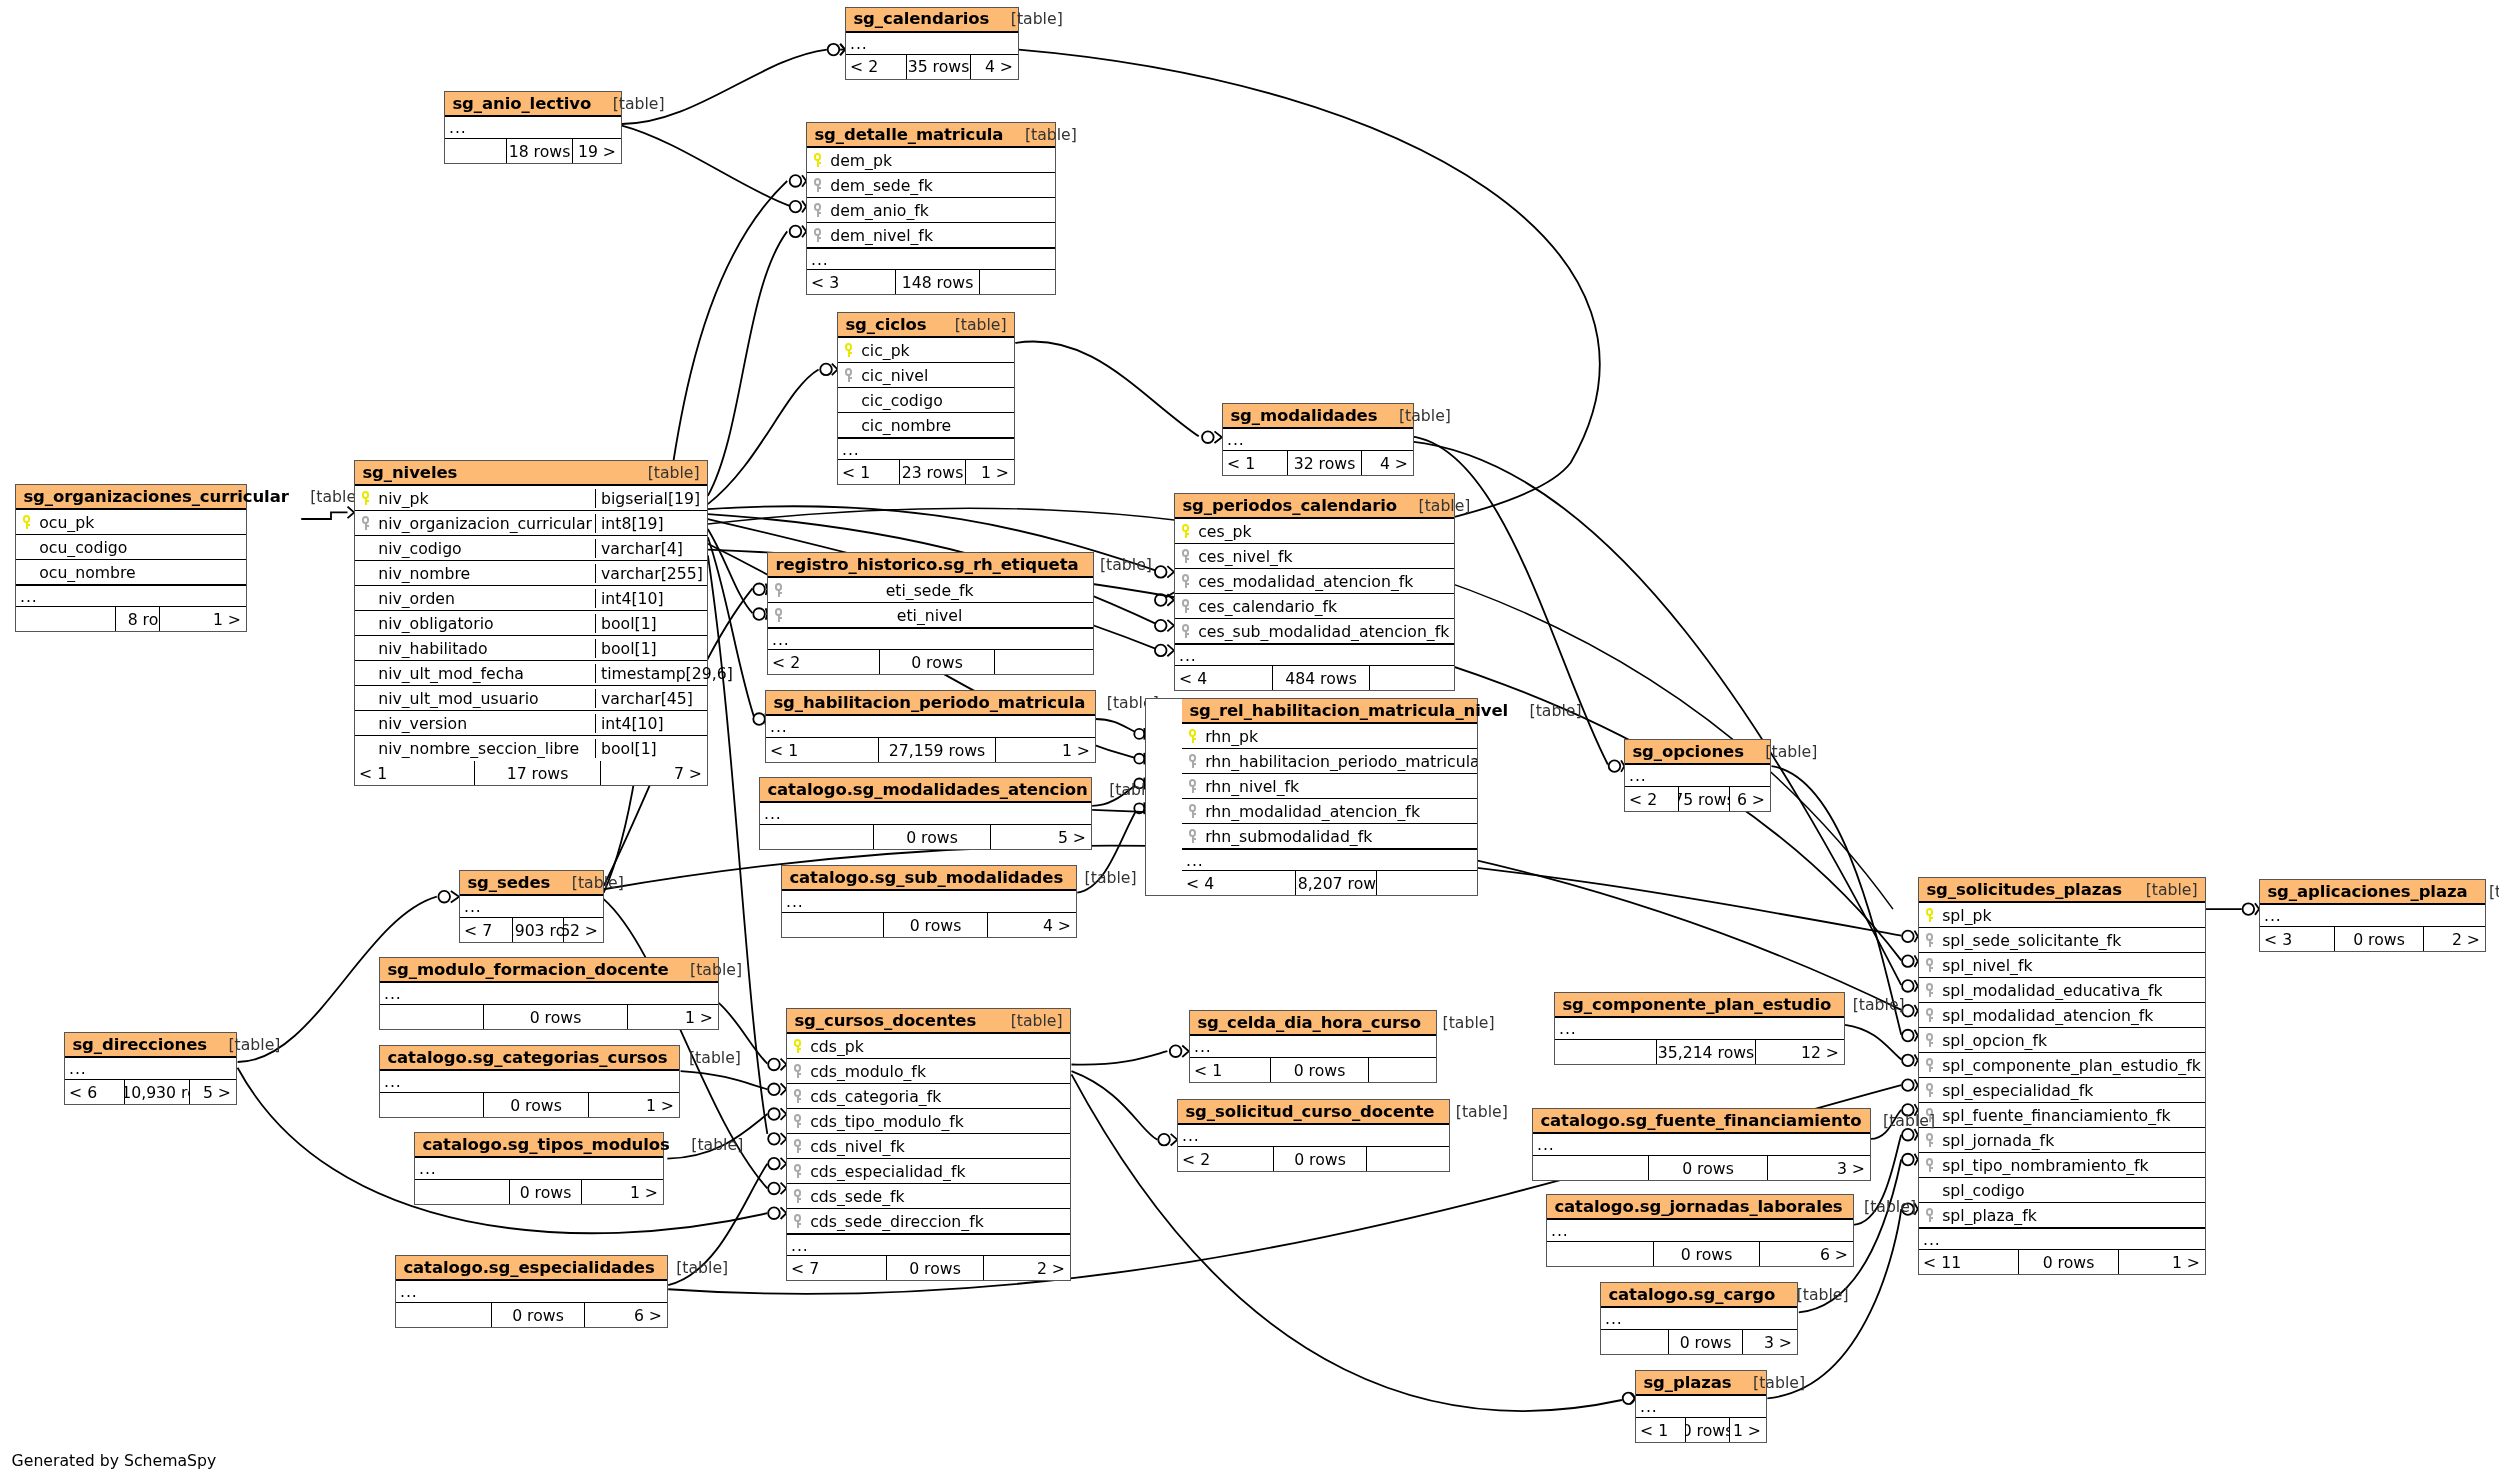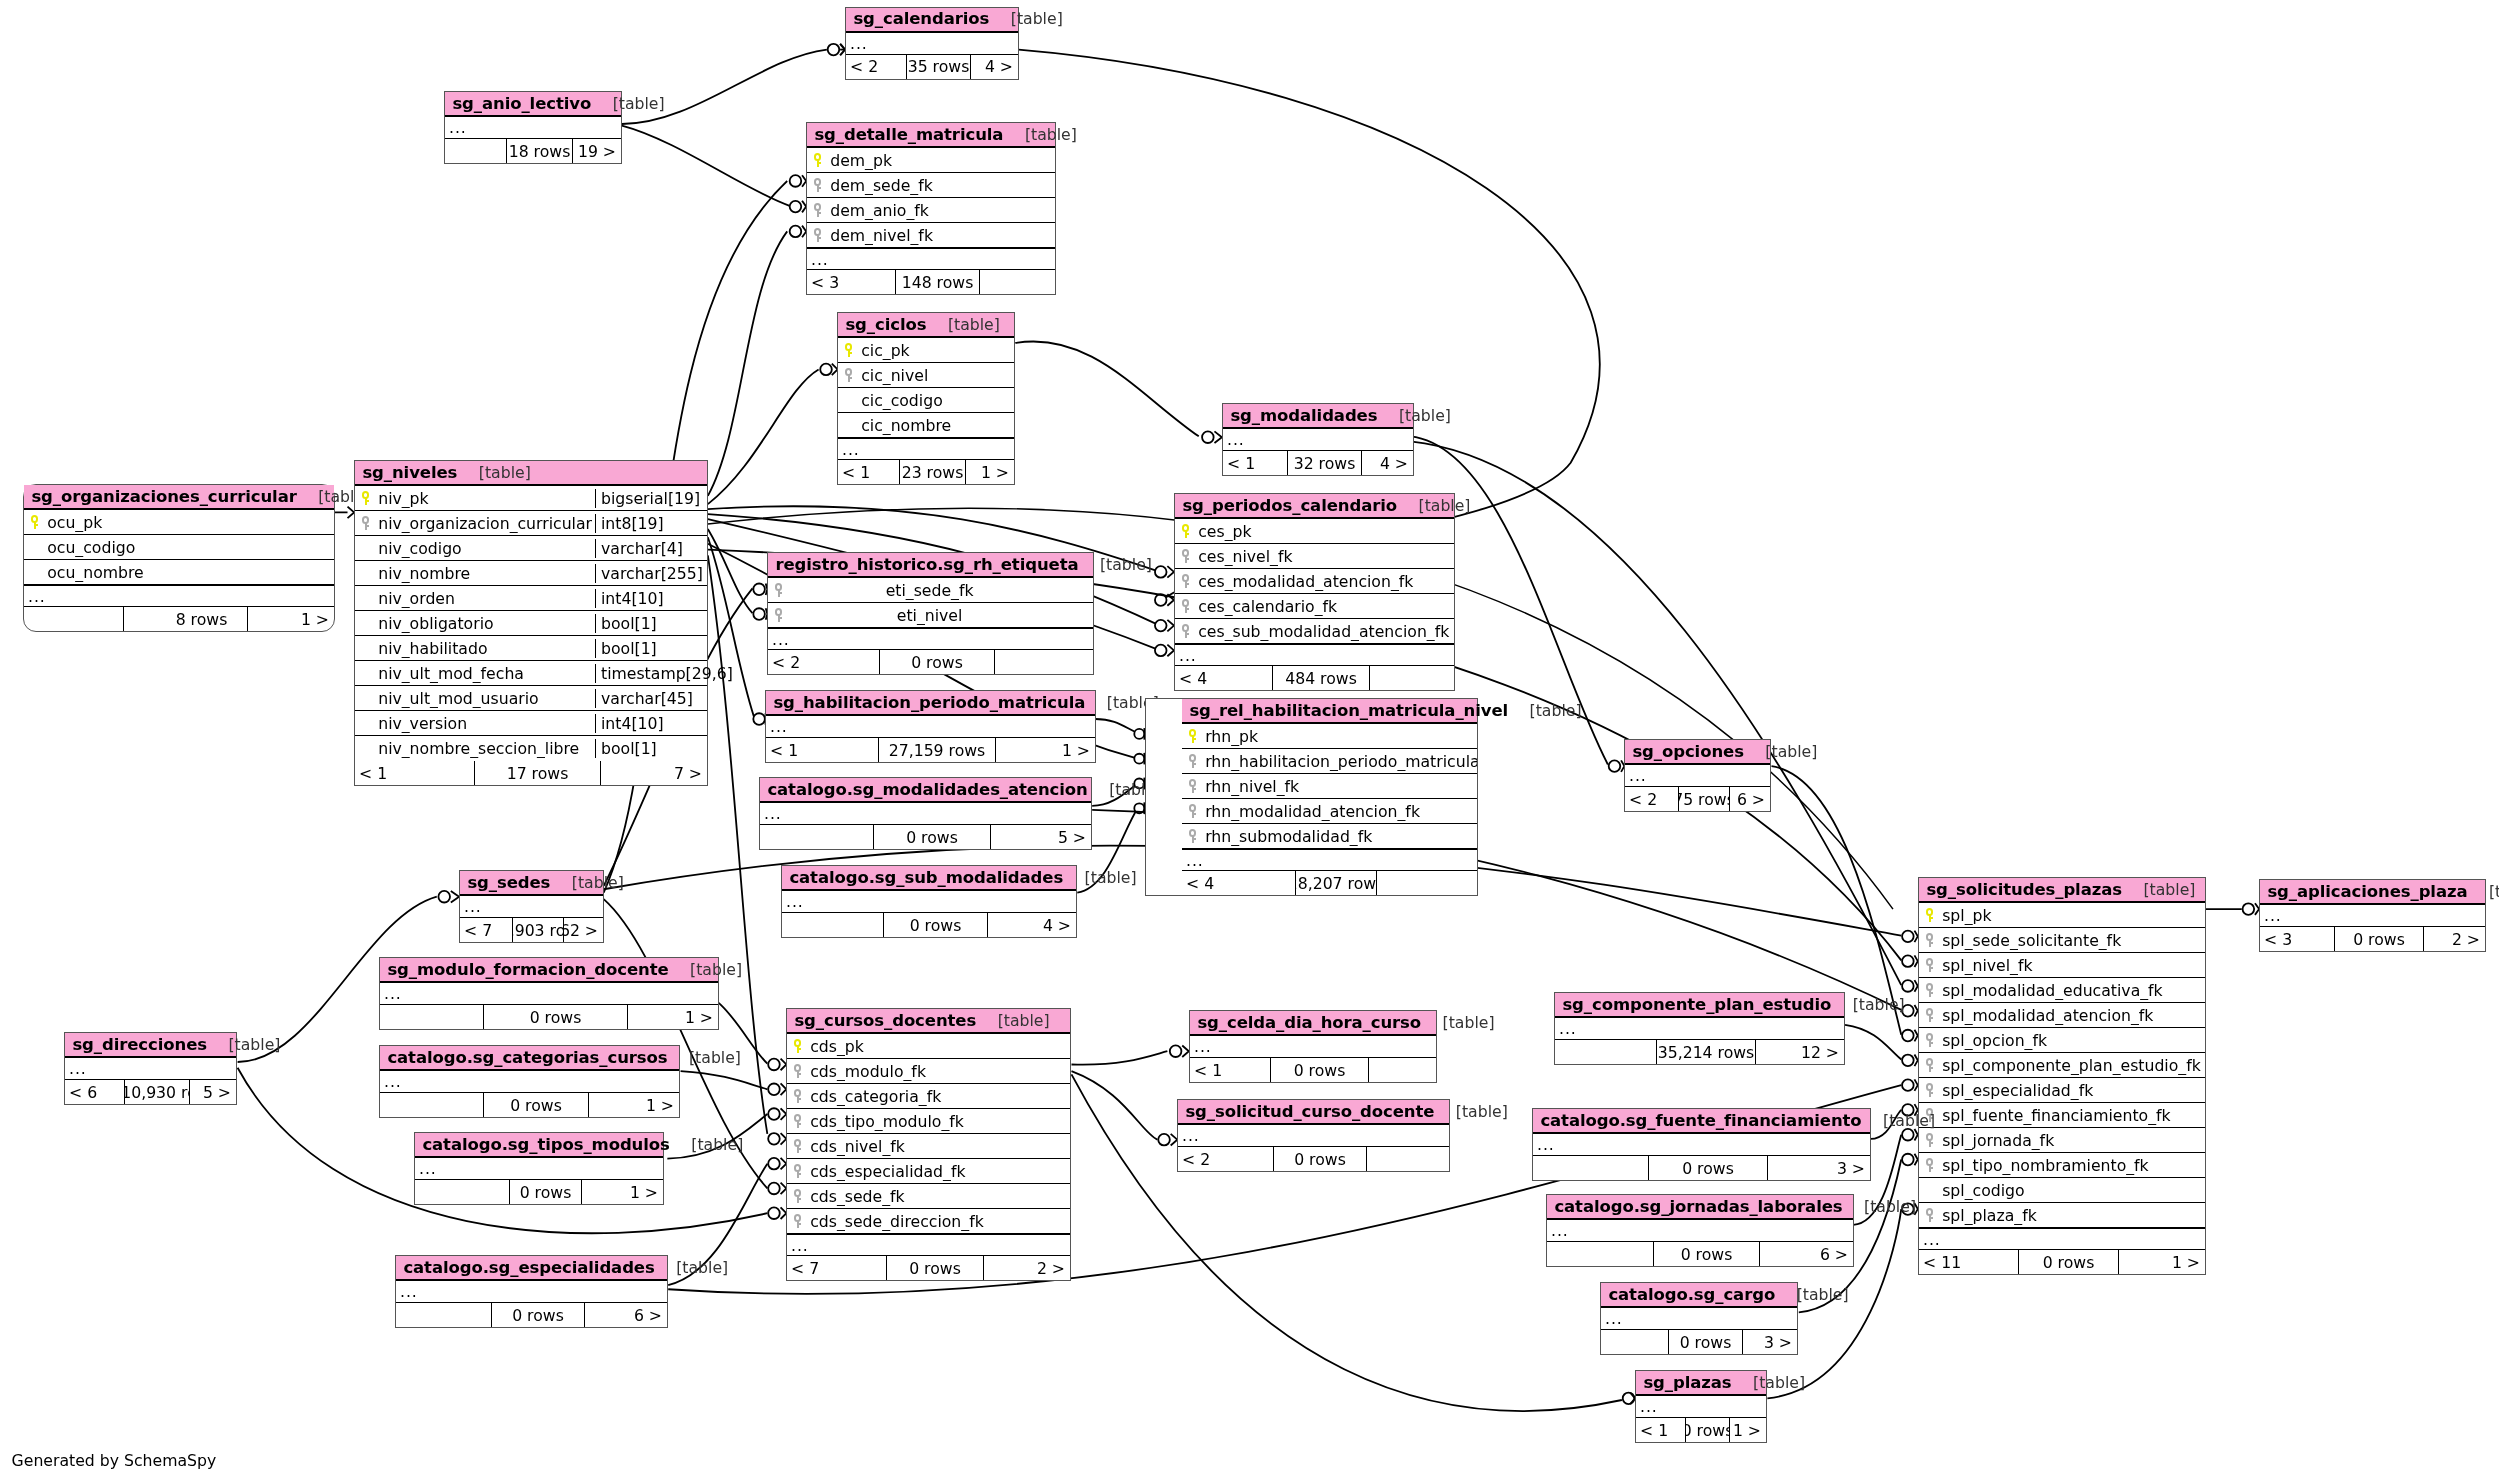--- a/index.html
+++ b/index.html
@@ -24,22 +24,22 @@
   .table-node{
     position:absolute;
     box-sizing:border-box;
     border:1.7px solid #555555;
     background:#ffffff;
     z-index:5;
   }
   .tbl-title{
     display:flex;
     align-items:center;
-    justify-content:flex-start;
-    background:#f9a8d4;
+    justify-content:space-between;
+    background:#fdba74;
     border-bottom:1.7px solid #000000;
     padding:1.7px 7.4px 2.5px 7.4px;
     white-space:nowrap;
   }
   .tbl-name{
     font-weight:bold;
     font-size:16.5px;
     color:#000000;
     letter-spacing:-0.1px;
   }
@@ -444,21 +444,21 @@
           <span class="col-name">cic_nombre</span>
         </div>
         <div class="ellipsis-row">...</div>
       </div>
       <div class="footer-row">
         <div class="fcell left" style="width: 48px;">&lt; 1</div>
         <div class="fcell mid" style="flex: 1 1 0%;">23 rows</div>
         <div class="fcell right" style="width: 48px;">1 &gt;</div>
       </div>
     </div>
-    <div class="table-node" style="left: 23px; top: 484px; width: 312px; border-radius: 13px;">
+    <div class="table-node" style="left: 15px; top: 484px; width: 232px;">
       <div class="tbl-title">
         <span class="tbl-name">sg_organizaciones_curricular</span>
         <span class="tbl-tag">[table]</span>
       </div>
       <div class="tbl-rows">
         <div class="col-row">
           <span class="col-key">
             <span class="keyicon key-pk">
               <i></i>
               <b></b>

